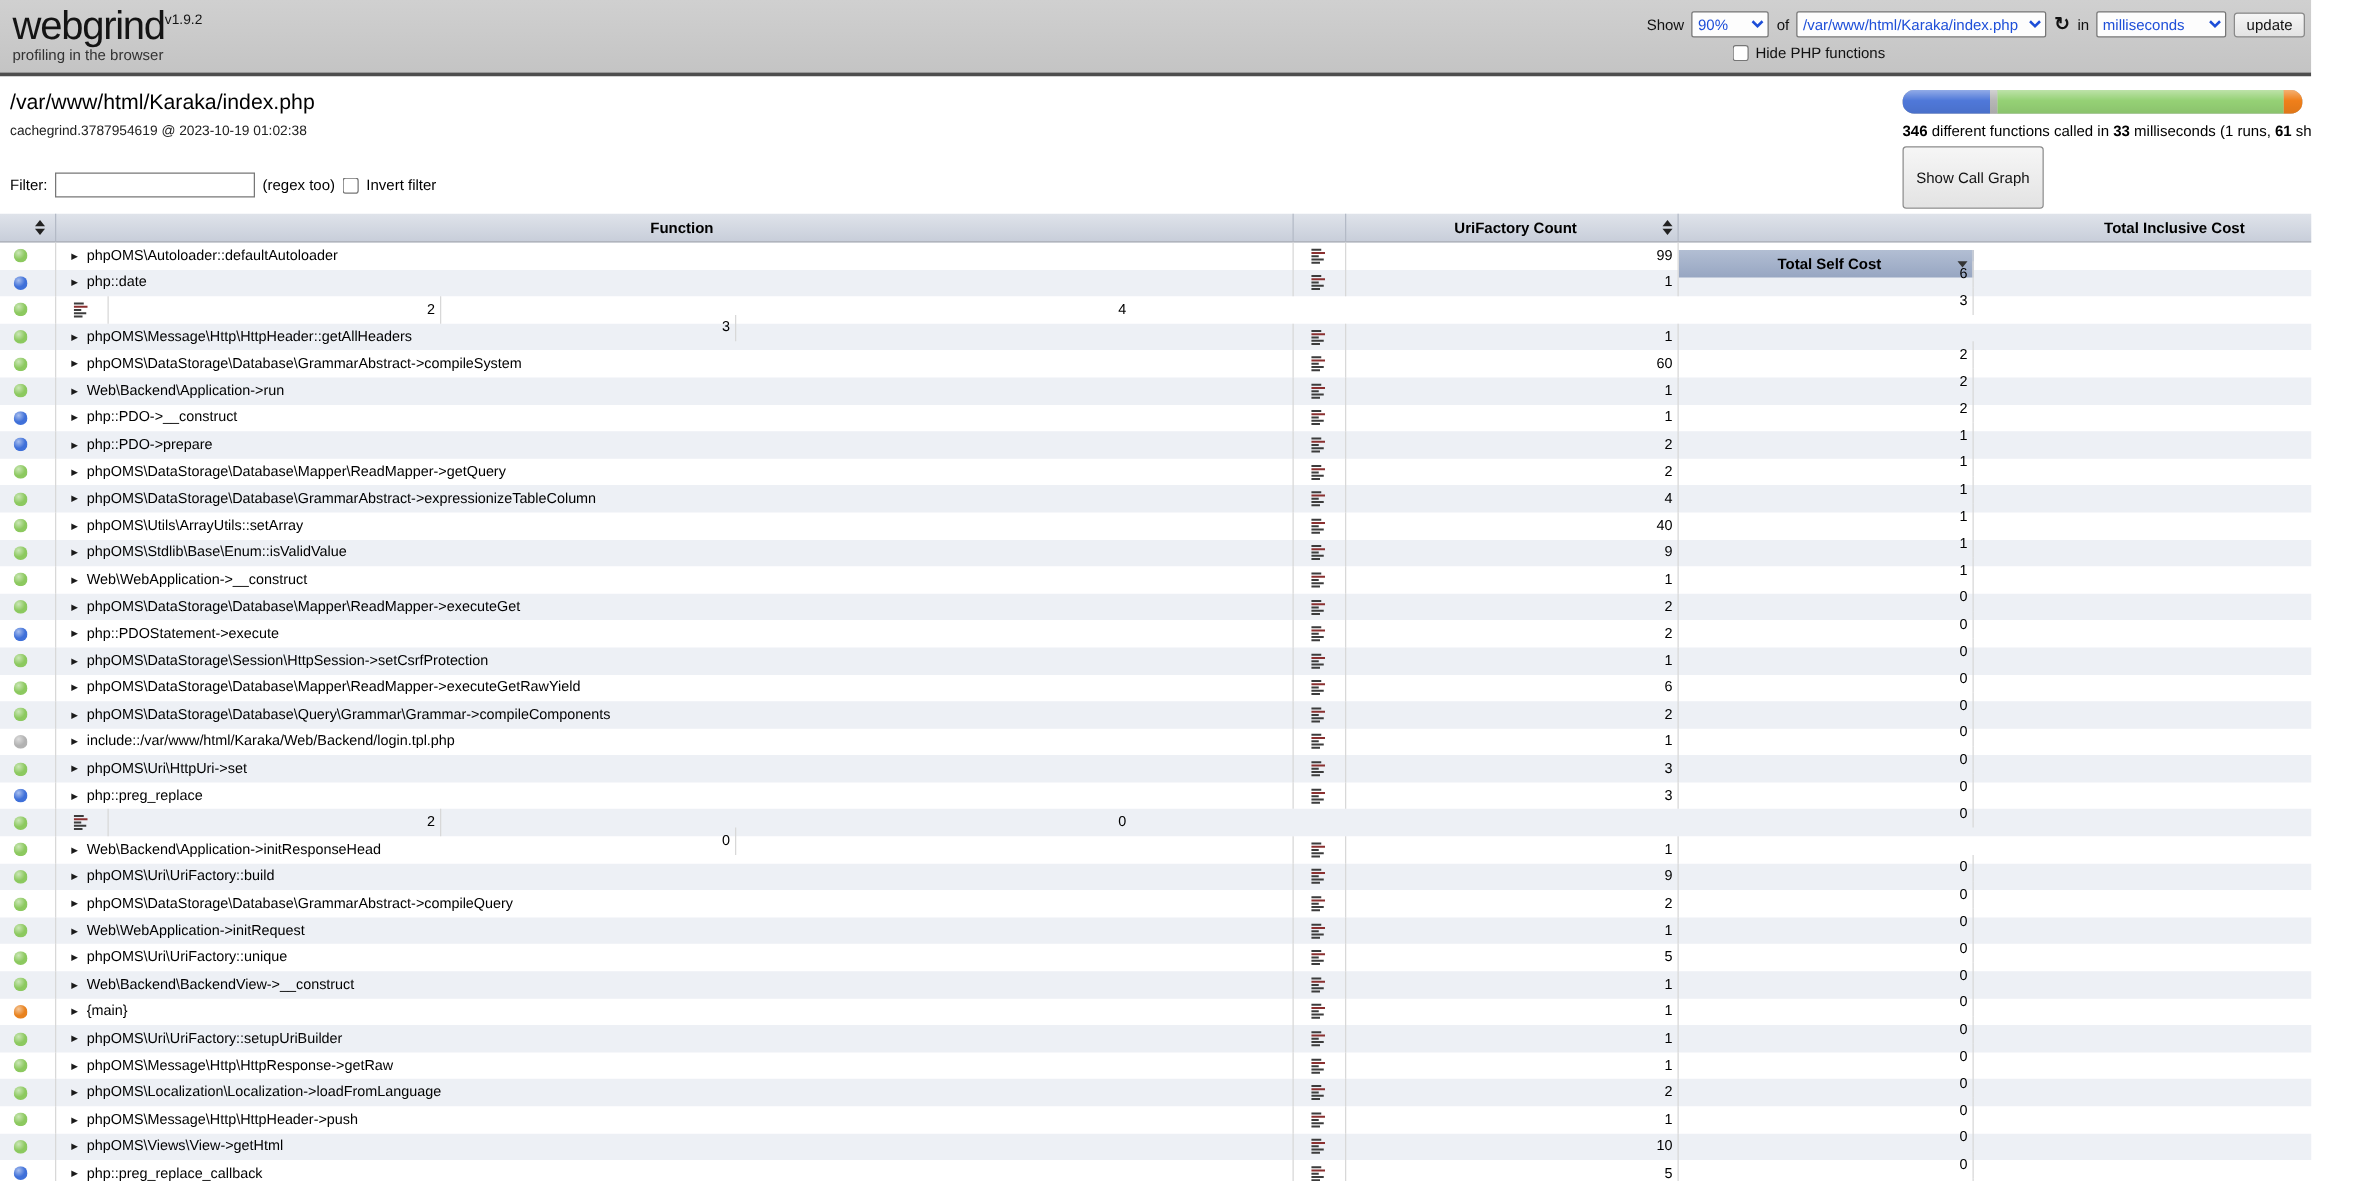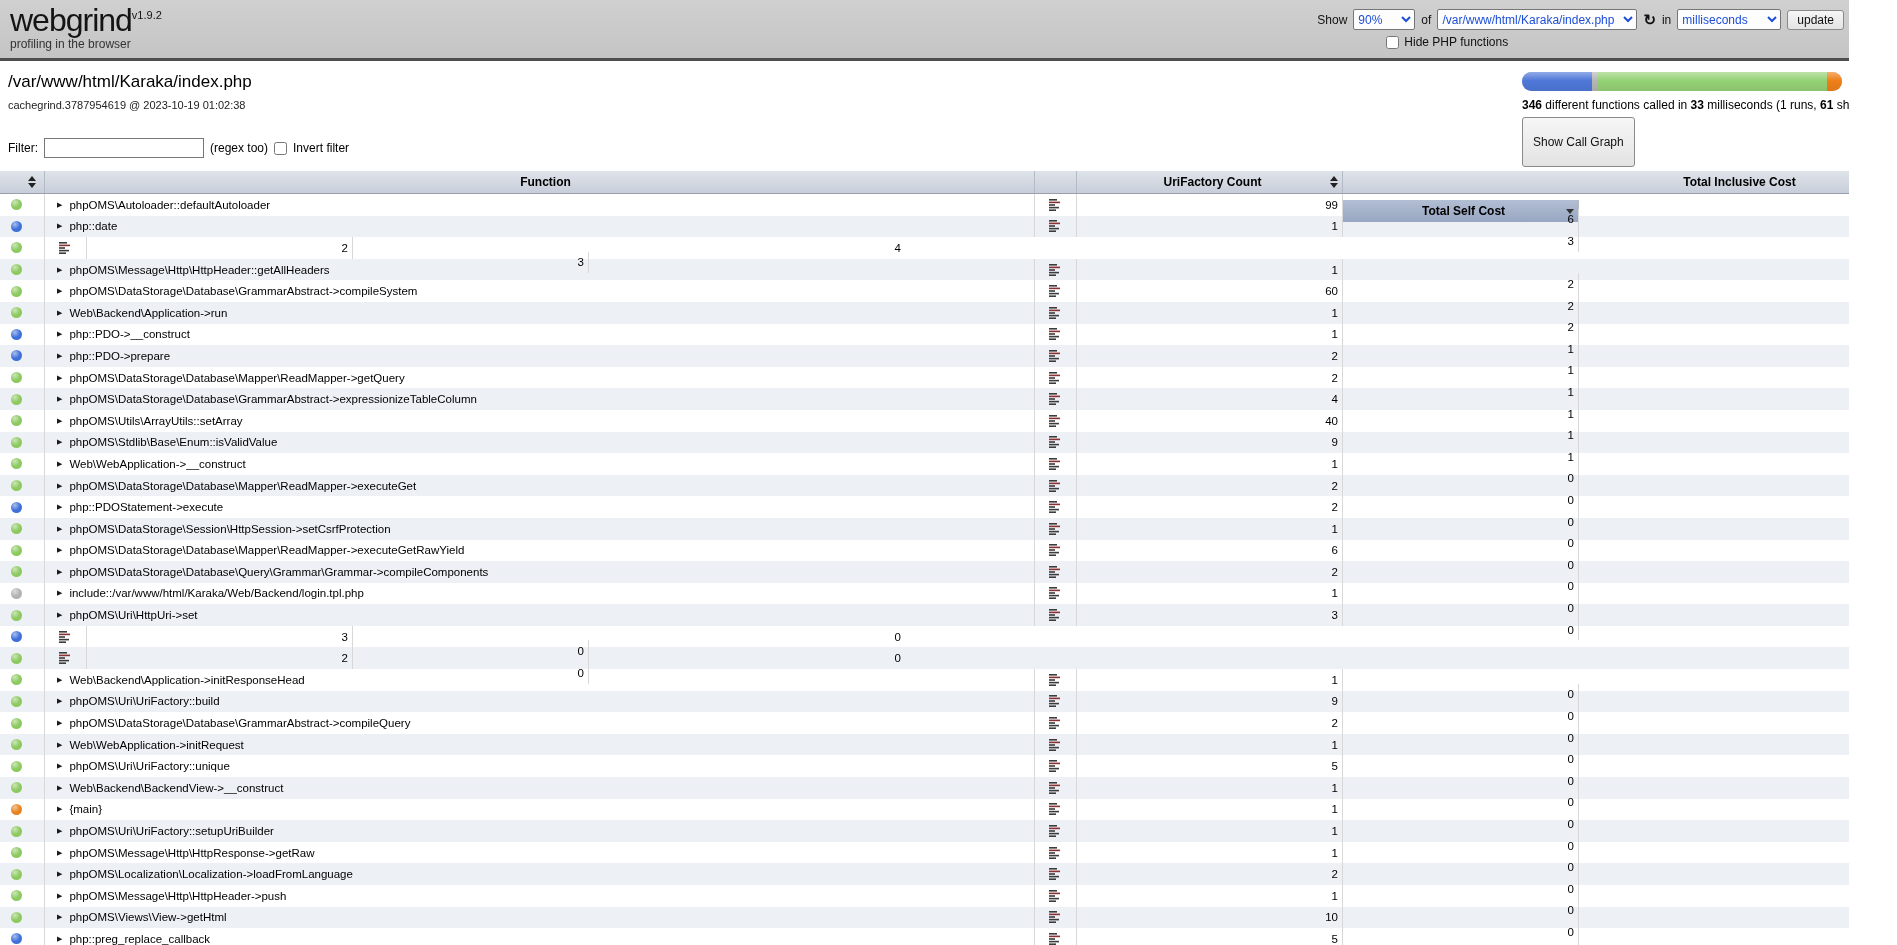--- a/index.html
+++ b/index.html
@@ -576,20 +576,24 @@
             </svg>
           </div>
           <div class="cell c-inv">3</div>
           <div class="cell c-self">0</div>
           <div class="cell c-incl">0</div>
         </div>
         <div class="g-row">
           <div class="cell c-dot">
             <span class="dot" style="--dot: #3f70d9;"></span>
           </div>
+          <div class="cell c-fn">
+            <span class="tri">▶</span>
+            <span class="fn-name">php::preg_replace</span>
+          </div>
           <div class="cell c-src">
             <svg class="src-icon" width="13" height="14" viewBox="0 0 13 14">
               <rect x="0" y="1" width="8" height="1.6" fill="#3c3c3c"></rect>
               <rect x="0" y="3.6" width="11" height="1.6" fill="#8a3030"></rect>
               <rect x="0" y="6.2" width="6" height="1.6" fill="#3c3c3c"></rect>
               <rect x="0" y="8.8" width="10" height="1.6" fill="#3c3c3c"></rect>
               <rect x="0" y="11.4" width="7" height="1.6" fill="#3c3c3c"></rect>
             </svg>
           </div>
           <div class="cell c-inv">3</div>

